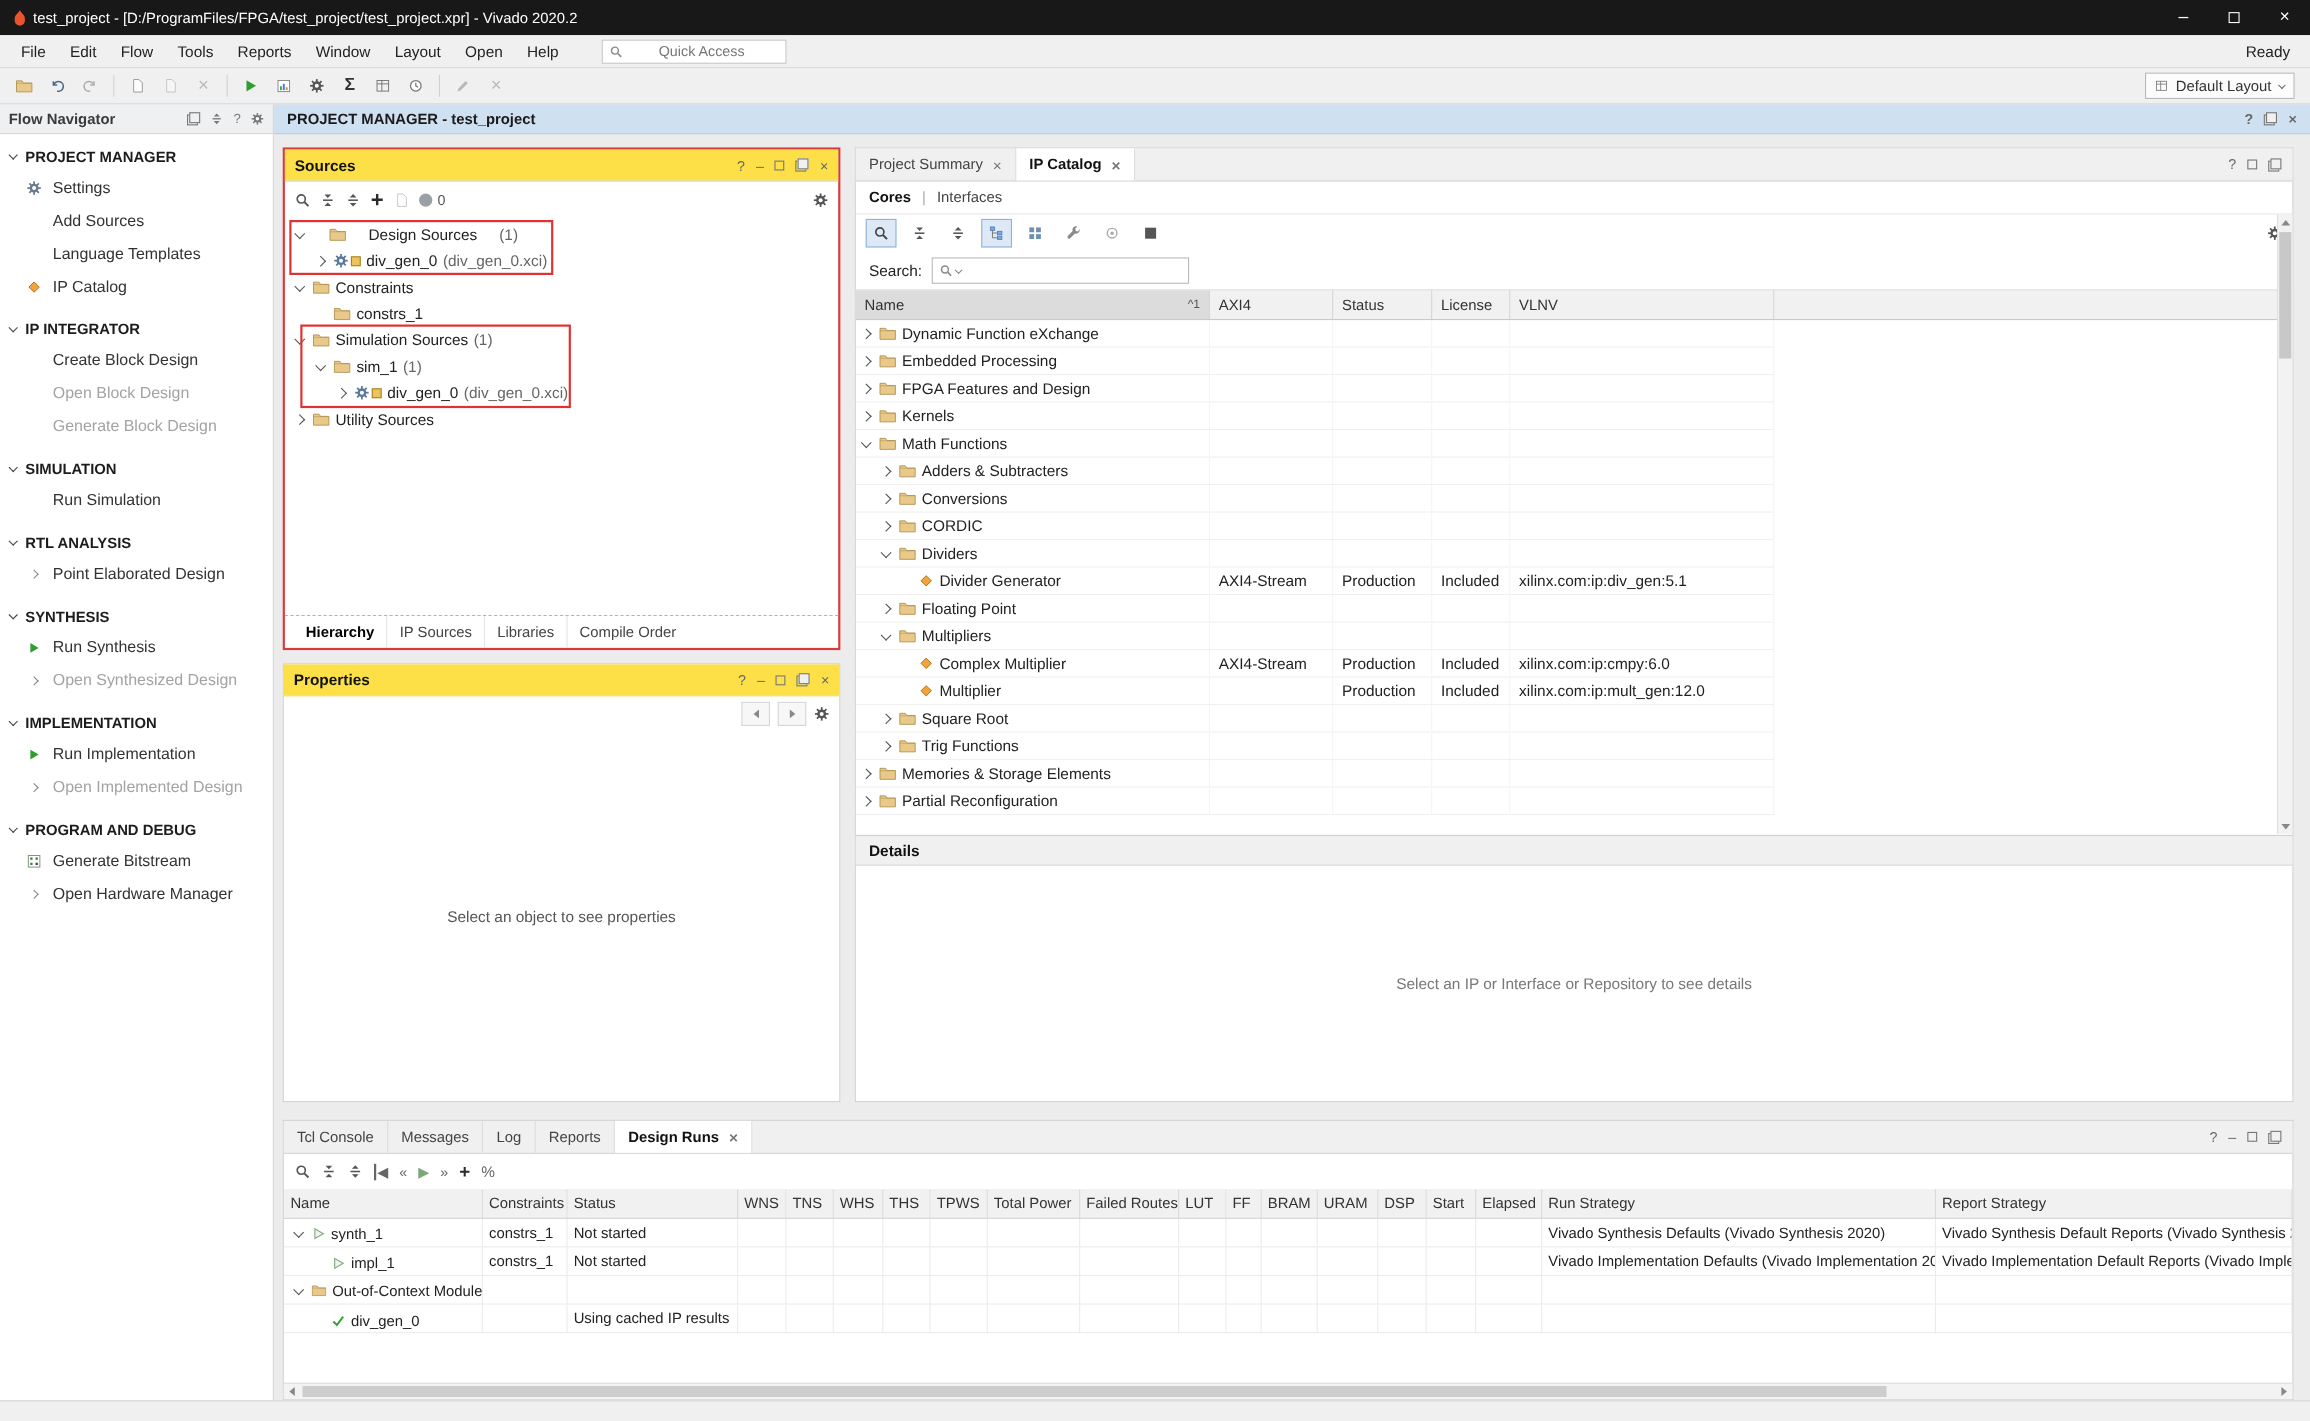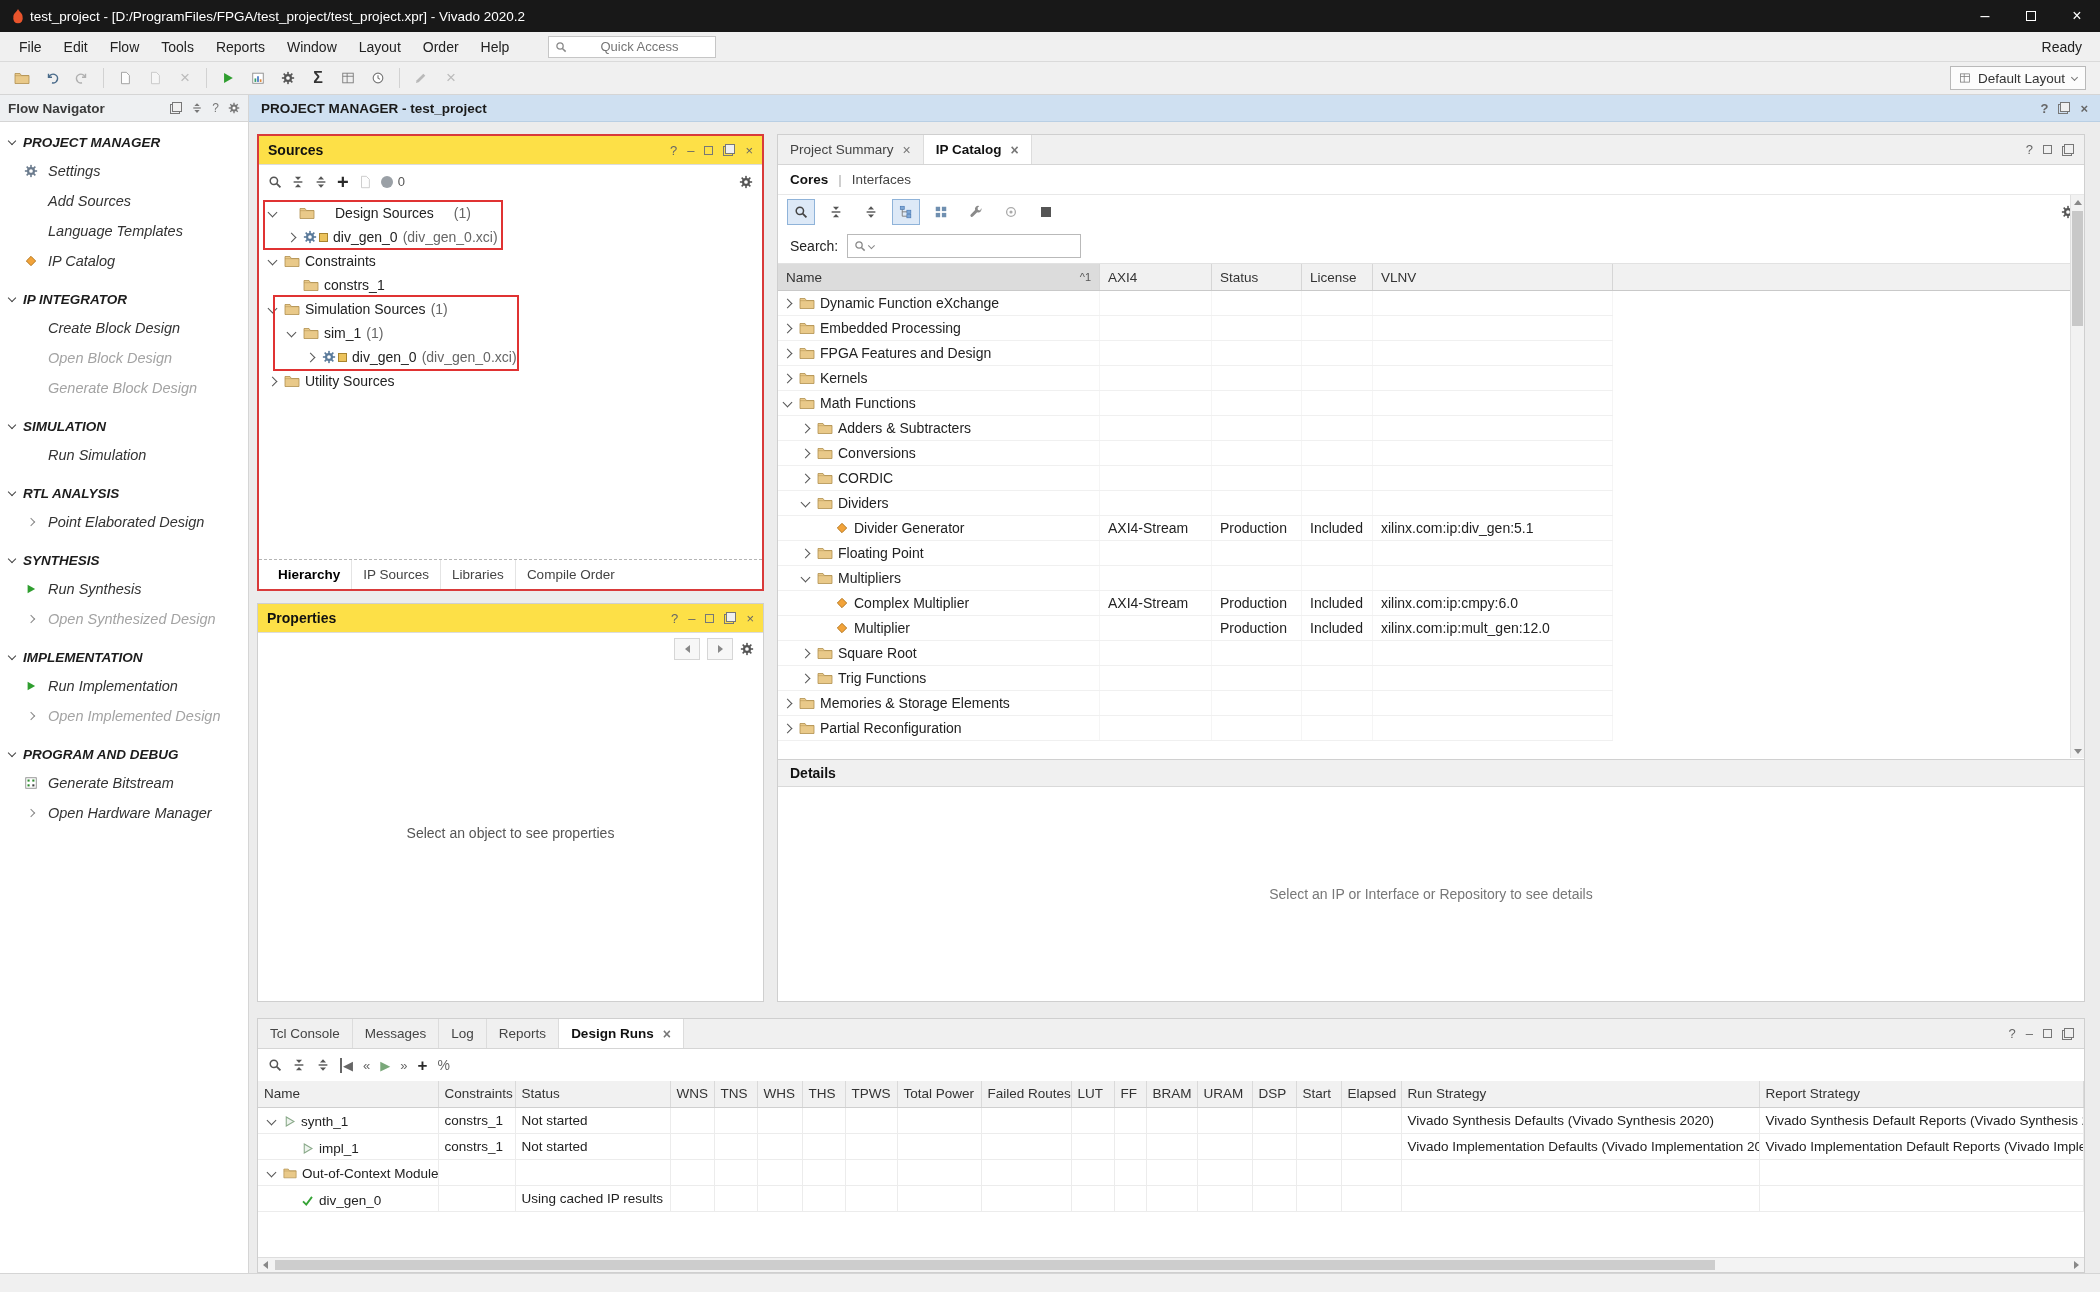--- a/index.html
+++ b/index.html
@@ -48,21 +48,21 @@
 
   
   .flowheader{position:absolute;top:95px;left:0;right:0;height:27px;display:flex;}
   .fh-left{width:249px;background:#eef0f2;border-right:1px solid #d5d5d5;border-bottom:1px solid #d5d5d5;display:flex;align-items:center;gap:8px;padding:0 8px;}
   .fh-left .lbl{font-size:13.5px;font-weight:bold;color:#3a3a3a;}
   .fh-lics{margin-left:auto;display:flex;gap:9px;align-items:center;color:#777;font-size:12px;}
   .fh-right{flex:1;background:#cfe0f1;border-bottom:1px solid #b9cfe4;display:flex;align-items:center;padding:0 12px;font-size:13.5px;font-weight:bold;color:#1a1a1a;}
   .fh-rics{margin-left:auto;display:flex;gap:10px;align-items:center;color:#666;font-size:13px;}
 
   
-  .sidebar{position:absolute;left:0;top:122px;width:249px;bottom:19px;background:#fff;border-right:1px solid #d5d5d5;padding-top:6px;overflow:hidden;font-style:italic;}
+  .sidebar{position:absolute;left:0;top:122px;width:249px;bottom:19px;background:#fff;border-right:1px solid #d5d5d5;padding-top:6px;overflow:hidden;}
   .sb-sec{margin-bottom:9px;}
   .sb-head{height:28px;display:flex;align-items:center;gap:8px;padding-left:9px;font-weight:bold;font-size:13.5px;color:#1c1c1c;}
   .sb-head .chev{width:6px;height:6px;color:#444;}
   .sb-item{height:30px;display:flex;align-items:center;gap:8px;padding-left:22px;font-size:14.5px;color:#333;}
   .sb-item.d{color:#a3a3a3;}
   .ico-slot{width:18px;display:flex;justify-content:center;align-items:center;flex:none;}
   .sb-item .chev{width:6px;height:6px;color:#888;}
 
   
   .p-head{height:29px;background:#fde047;border-bottom:1px solid #dcdcdc;display:flex;align-items:center;padding:0 9px;flex:none;}
@@ -282,21 +282,21 @@
 
   <div class="menubar">
     <span id="menu-items" style="display:flex;height:100%">
         <span class="menu-item">File</span>
         <span class="menu-item">Edit</span>
         <span class="menu-item">Flow</span>
         <span class="menu-item">Tools</span>
         <span class="menu-item">Reports</span>
         <span class="menu-item">Window</span>
         <span class="menu-item">Layout</span>
-        <span class="menu-item">Order</span>
+        <span class="menu-item">Open</span>
         <span class="menu-item">Help</span>
       </span>
     <span class="quick-access">
       <svg class="ic12" style="color:#888">
           <use href="#i-search"></use>
         </svg>
       <input placeholder="Quick Access" style="">
     </span>
     <span class="ready">Ready</span>
   </div>

